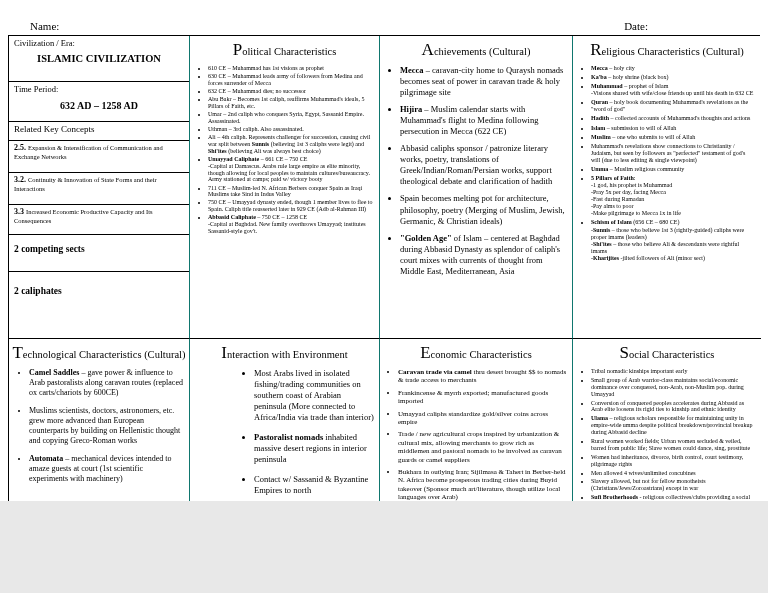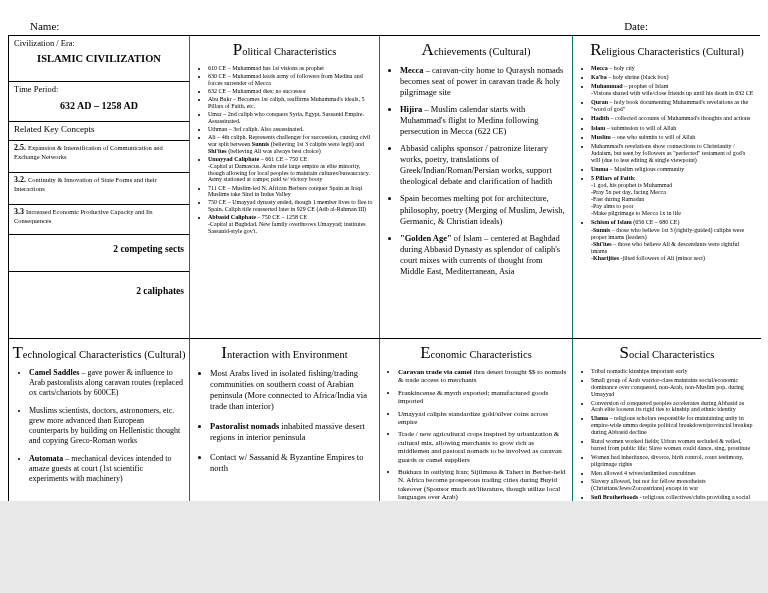--- a/index.html
+++ b/index.html
@@ -27,41 +27,41 @@
   
   .political ul  { font-size:6px;   line-height:1.12; }
   .political li  { margin-bottom:1.5px; }
   .achievements ul { font-size:8.5px; line-height:1.3; margin-left:17px; }
   .achievements li { margin-bottom:6px; }
   .religious ul  { font-size:6px;   line-height:1.18; }
   .religious li  { margin-bottom:2px; }
   .technological ul { font-size:8px; line-height:1.25; margin-left:17px; }
   .technological li { margin-bottom:8px; }
   .interaction ul { font-size:8.5px; line-height:1.3; margin-left:17px; }
-  .interaction li { margin-bottom:9px; }
+  .interaction li { margin-bottom:9px;margin-left:44px; }
   .economic ul   { font-size:7px;   line-height:1.2; }
   .economic li   { margin-bottom:4px; }
   .social ul     { font-size:6px;   line-height:1.15; }
   .social li     { margin-bottom:2px; }
 
   
   .left-panel { display:flex; flex-direction:column; }
   .sub { border-bottom:1px solid #000; padding:2px 5px; }
   .sub.last { border-bottom:none; }
   .small-label { font-size:8.5px; }
   .civ  { height:46px; }
   .big-title { text-align:center; font-weight:bold; font-size:10.5px; margin-top:5px; }
   .period { height:40px; }
   .period-value { text-align:center; font-weight:bold; font-size:10px; margin-top:6px; }
   .concepts-heading { height:19px; font-size:9px; }
   .concept { height:32px; font-size:6.5px; line-height:1.25; }
   .concept.c3 { height:30px; }
   .cnum { font-weight:bold; font-size:8px; margin-right:2px; }
   .important-heading { height:18px; font-size:8px; }
-  .important-value { height:37px; text-align:right; font-weight:bold; font-size:9.5px; padding-top:9px; }
+  .important-value { height:37px; text-align:left; font-weight:bold; font-size:9.5px; padding-top:9px; }
   .important-value.last { flex:1; padding-top:14px; }
 </style>
 </head>
 <body>
 
 <div class="page">
 
   <div class="topline">
     <span>Name:</span>
     <span>Date:</span>

